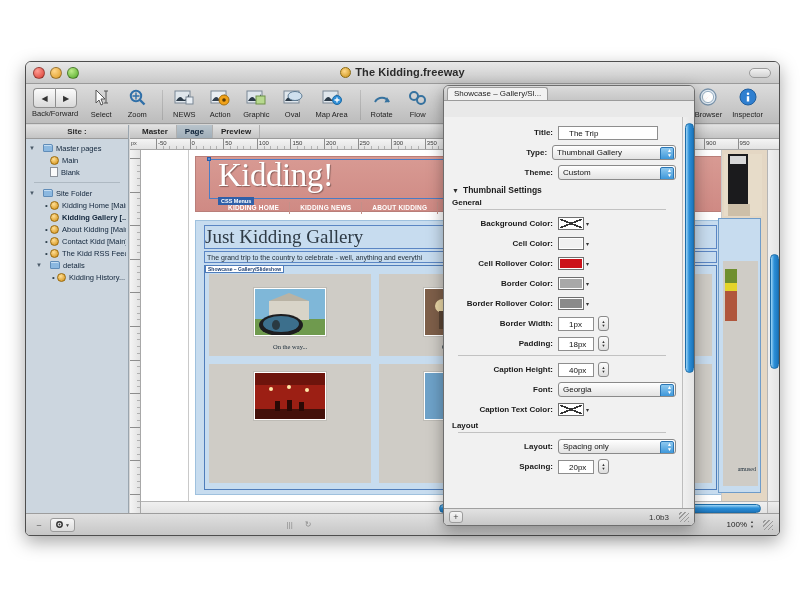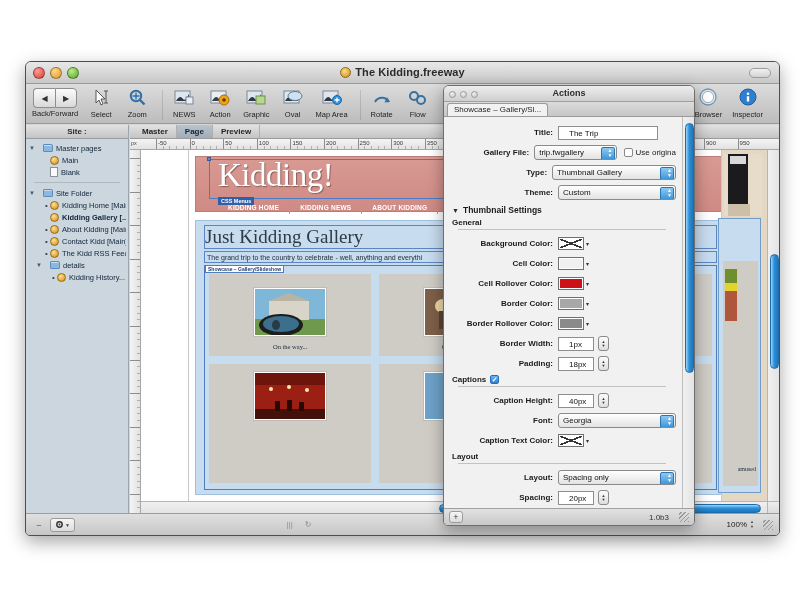--- a/index.html
+++ b/index.html
@@ -852,46 +852,30 @@
               <span>▲</span>
               <span>▼</span>
             </span>
           <span class="grip"></span>
         </div>
       </div>
     </div>
   </div>
 
   <div class="actions">
-    <div class="actbar">
-      <div class="minilights">
-        <div class="ml"></div>
-        <div class="ml"></div>
-        <div class="ml"></div>
-      </div>
-      <div class="t">Actions</div>
-    </div>
 
     <div class="acttabs">
       <div class="acttab">Showcase – Gallery/Sl...</div>
     </div>
 
     <div class="actbody">
       <div class="form" id="actions-form">
           <div class="frow">
             <div class="flabel">Title:</div>
             <div class="ftext" style="width: 100px;">The Trip</div>
-          </div>
-          <div class="frow">
-            <div class="flabel">Gallery File:</div>
-            <div class="popup" style="width: 100px;">trip.fwgallery<span class="arrows">▲<br>▼</span></div>
-            <div style="display: flex; align-items: center; margin-left: 7px; font-size: 8px; color: rgb(27, 27, 27); white-space: nowrap;">
-              <span style="width: 9px; height: 9px; border: 1px solid rgb(138, 138, 138); background: rgb(255, 255, 255); border-radius: 2px; margin-right: 3px; display: inline-block;"></span>
-              <span>Use origina</span>
-            </div>
           </div>
           <div class="frow">
             <div class="flabel">Type:</div>
             <div class="popup" style="width: 130px;">Thumbnail Gallery<span class="arrows">▲<br>▼</span></div>
           </div>
           <div class="frow">
             <div class="flabel">Theme:</div>
             <div class="popup" style="width: 118px;">Custom<span class="arrows">▲<br>▼</span></div>
           </div>
           <div class="disclose">
@@ -943,24 +927,20 @@
               <span>▼</span>
             </div>
           </div>
           <div class="frow">
             <div class="flabel">Padding:</div>
             <div class="ftext" style="width: 36px;">18px</div>
             <div class="stepbtn">
               <span>▲</span>
               <span>▼</span>
             </div>
-          </div>
-          <div class="chkrow">
-            <span>Captions</span>
-            <span class="chk">✓</span>
           </div>
           <div class="hr"></div>
           <div class="frow">
             <div class="flabel">Caption Height:</div>
             <div class="ftext" style="width: 36px;">40px</div>
             <div class="stepbtn">
               <span>▲</span>
               <span>▼</span>
             </div>
           </div>

